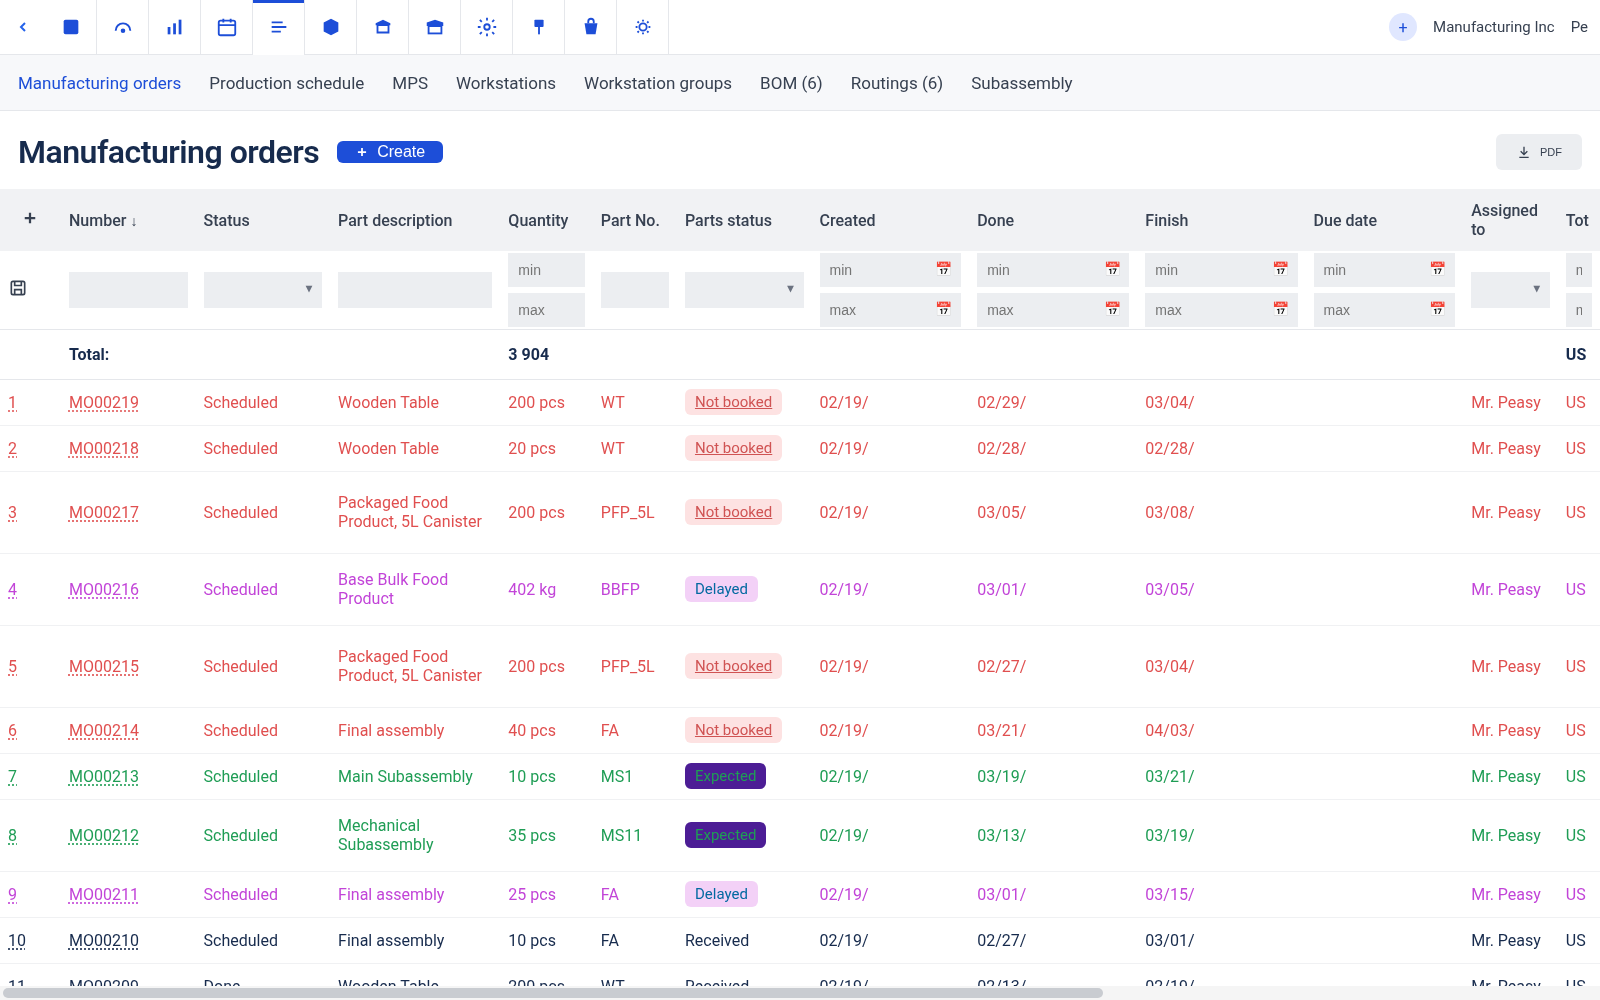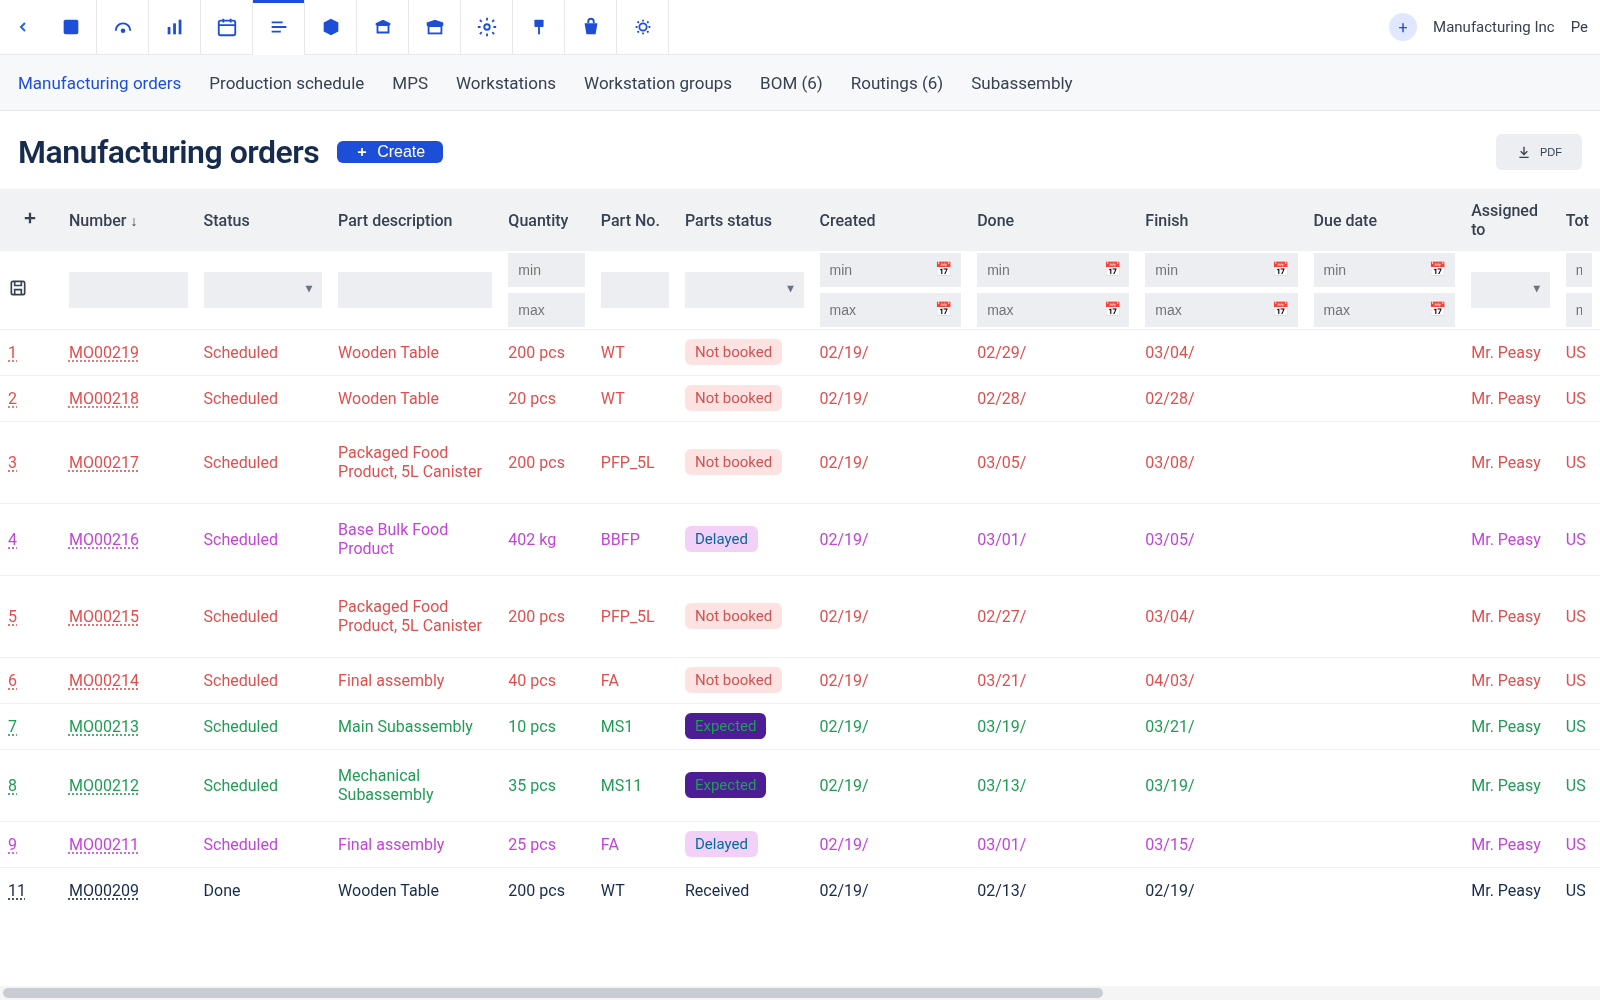--- a/index.html
+++ b/index.html
@@ -118,21 +118,21 @@
 .date-wrap { position:relative; }
 .date-wrap .cal { position:absolute; right:8px; top:8px; color:#6b7280; font-size:14px; }
 .save-icon { text-align:center; color:#374151; }
 
 tbody tr { height:46px; border-top:1px solid #f0f1f3; }
 tbody tr.tall { height:72px; }
 tbody tr.taller { height:82px; }
 .row-idx { text-align:right; padding-right:18px !important; }
 .link { text-decoration: underline dotted; text-underline-offset:3px; cursor:pointer; }
 .badge { display:inline-block; padding:4px 10px; border-radius:6px; font-size:15px; }
-.badge.nb { background:#fde2e2; color:#d05353; }
+.badge.nb { background:#fde2e2; color:#d05353;text-decoration:underline; }
 .badge.dl { background:#f3d1f7; color:#0369a1; }
 .badge.ex { background:#4c1d95; color:#1f9d55; }
 
 .c-red td { color:#e04f4f; }
 .c-green td { color:#1f9d55; }
 .c-mag td { color:#c244d8; }
 .c-norm td { color:#172B4D; }
 
 .total-row td { font-weight:700; height:50px; border-top:1px solid #e5e7eb; border-bottom:1px solid #e5e7eb; }
 
@@ -346,20 +346,35 @@
           </th>
       <th>
             <div class="stacked">
         <input class="filter-input" placeholder="min" style="">
         <input class="filter-input" placeholder="max" style="">
       </div>
           </th>
     </tr>
   </thead>
   <tbody id="tbody">
+    <tr class="total-row">
+      <td></td>
+      <td>Total:</td>
+      <td></td>
+          <td></td>
+      <td>3 904</td>
+      <td></td>
+          <td></td>
+          <td></td>
+          <td></td>
+          <td></td>
+          <td></td>
+          <td></td>
+      <td>US</td>
+    </tr>
   <tr class="c-red">
           <td class="row-idx"><span class="link">1</span></td>
           <td><span class="link">MO00219</span></td>
           <td>Scheduled</td>
           <td>Wooden Table</td>
           <td>200 pcs</td>
           <td>WT</td>
           <td><span class="badge nb">Not booked</span></td>
           <td>02/19/</td>
           <td>02/29/</td>
@@ -477,20 +492,35 @@
           <td class="row-idx"><span class="link">9</span></td>
           <td><span class="link">MO00211</span></td>
           <td>Scheduled</td>
           <td>Final assembly</td>
           <td>25 pcs</td>
           <td>FA</td>
           <td><span class="badge dl">Delayed</span></td>
           <td>02/19/</td>
           <td>03/01/</td>
           <td>03/15/</td>
+          <td></td>
+          <td>Mr. Peasy</td>
+          <td>US</td>
+        </tr>
+        <tr class="c-norm">
+          <td class="row-idx"><span class="link">10</span></td>
+          <td><span class="link">MO00210</span></td>
+          <td>Scheduled</td>
+          <td>Final assembly</td>
+          <td>10 pcs</td>
+          <td>FA</td>
+          <td>Received</td>
+          <td>02/19/</td>
+          <td>02/27/</td>
+          <td>03/01/</td>
           <td></td>
           <td>Mr. Peasy</td>
           <td>US</td>
         </tr>
         <tr class="c-norm">
           <td class="row-idx"><span class="link">11</span></td>
           <td><span class="link">MO00209</span></td>
           <td>Done</td>
           <td>Wooden Table</td>
           <td>200 pcs</td>

